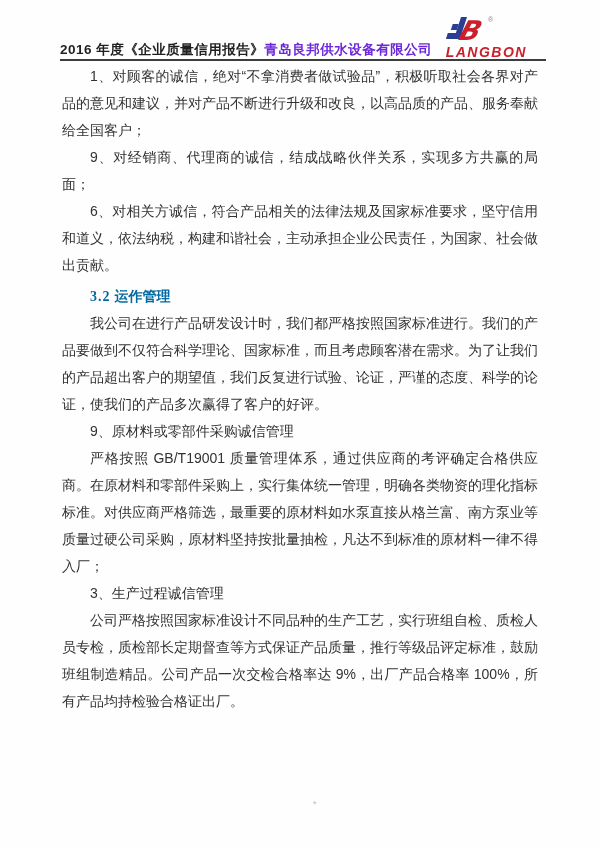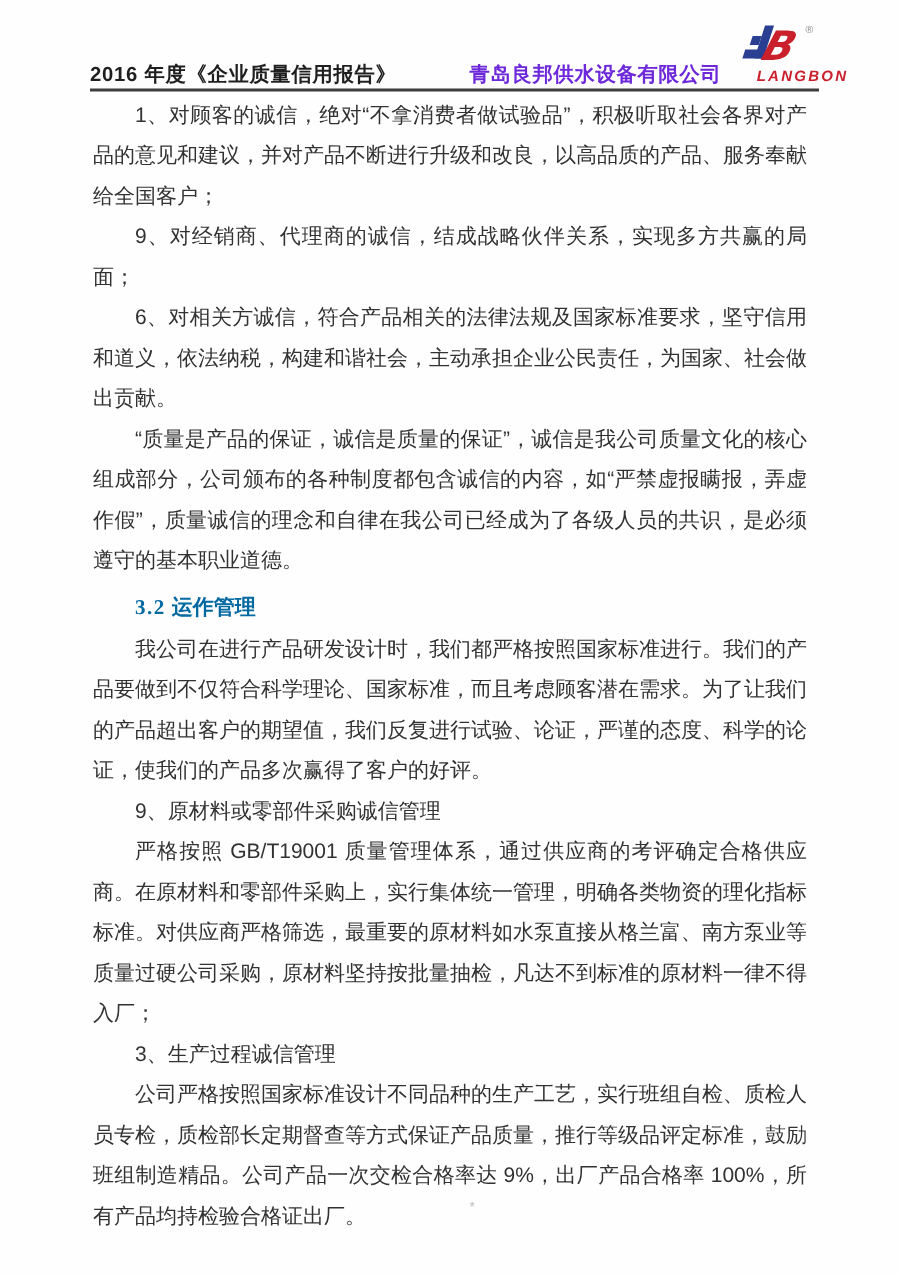--- a/index.html
+++ b/index.html
@@ -9,38 +9,38 @@
     font-family:"Liberation Sans","DejaVu Sans",sans-serif;
     position:relative;
     overflow:hidden;
   }
   .page{position:absolute;inset:0;background:#fefefe;}
 
   
   .header{
     position:absolute;left:60px;right:54px;top:12px;
     height:46px;
-    display:flex;justify-content:space-between;align-items:flex-end;
+    display:flex;justify-content:flex-start;align-items:flex-end;
     border-bottom:2px solid #3d3d3d;
     padding-bottom:1px;
   }
   .h-title{
     font-size:13.5px;font-weight:bold;color:#1f1f1f;
     letter-spacing:.5px;white-space:nowrap;
     line-height:16px;
   }
   .h-right{display:flex;align-items:flex-end;gap:5px;}
   .company{
     font-size:13.5px;font-weight:bold;color:#6d28d9;
     letter-spacing:.5px;white-space:nowrap;line-height:16px;
   }
   .brand{display:inline-flex;flex-direction:column;align-items:center;width:60px;}
   .brand svg{display:block;}
   .brand-text{
-    font-size:10px;font-weight:bold;font-style:italic;
+    font-size:14px;font-weight:bold;font-style:italic;
     color:#c9202b;letter-spacing:1.5px;line-height:12px;
     white-space:nowrap;
     margin-left:38px;
   }
 
   
   .content{
     position:absolute;left:62px;right:62px;top:63px;
     font-size:14px;line-height:27px;color:#323232;
     text-align:justify;
@@ -82,21 +82,20 @@
         </svg>
         <span class="brand-text">LANGBON</span>
       </span>
     </span>
   </div>
 
   <div class="content">
     <p>1、对顾客的诚信，绝对“不拿消费者做试验品”，积极听取社会各界对产品的意见和建议，并对产品不断进行升级和改良，以高品质的产品、服务奉献给全国客户；</p>
     <p>9、对经销商、代理商的诚信，结成战略伙伴关系，实现多方共赢的局面；</p>
     <p>6、对相关方诚信，符合产品相关的法律法规及国家标准要求，坚守信用和道义，依法纳税，构建和谐社会，主动承担企业公民责任，为国家、社会做出贡献。</p>
-    <p>“质量是产品的保证，诚信是质量的保证”，诚信是我公司质量文化的核心组成部分，公司颁布的各种制度都包含诚信的内容，如“严禁虚报瞒报，弄虚作假”，质量诚信的理念和自律在我公司已经成为了各级人员的共识，是必须遵守的基本职业道德。</p>
 
     <h3 class="sec"><span class="sec-num">3.2</span><span>运作管理</span></h3>
 
     <p>我公司在进行产品研发设计时，我们都严格按照国家标准进行。我们的产品要做到不仅符合科学理论、国家标准，而且考虑顾客潜在需求。为了让我们的产品超出客户的期望值，我们反复进行试验、论证，严谨的态度、科学的论证，使我们的产品多次赢得了客户的好评。</p>
     <p>9、原材料或零部件采购诚信管理</p>
     <p>严格按照 GB/T19001 质量管理体系，通过供应商的考评确定合格供应商。在原材料和零部件采购上，实行集体统一管理，明确各类物资的理化指标标准。对供应商严格筛选，最重要的原材料如水泵直接从格兰富、南方泵业等质量过硬公司采购，原材料坚持按批量抽检，凡达不到标准的原材料一律不得入厂；</p>
     <p>3、生产过程诚信管理</p>
     <p>公司严格按照国家标准设计不同品种的生产工艺，实行班组自检、质检人员专检，质检部长定期督查等方式保证产品质量，推行等级品评定标准，鼓励班组制造精品。公司产品一次交检合格率达 9%，出厂产品合格率 100%，所有产品均持检验合格证出厂。</p>
 
   </div>

